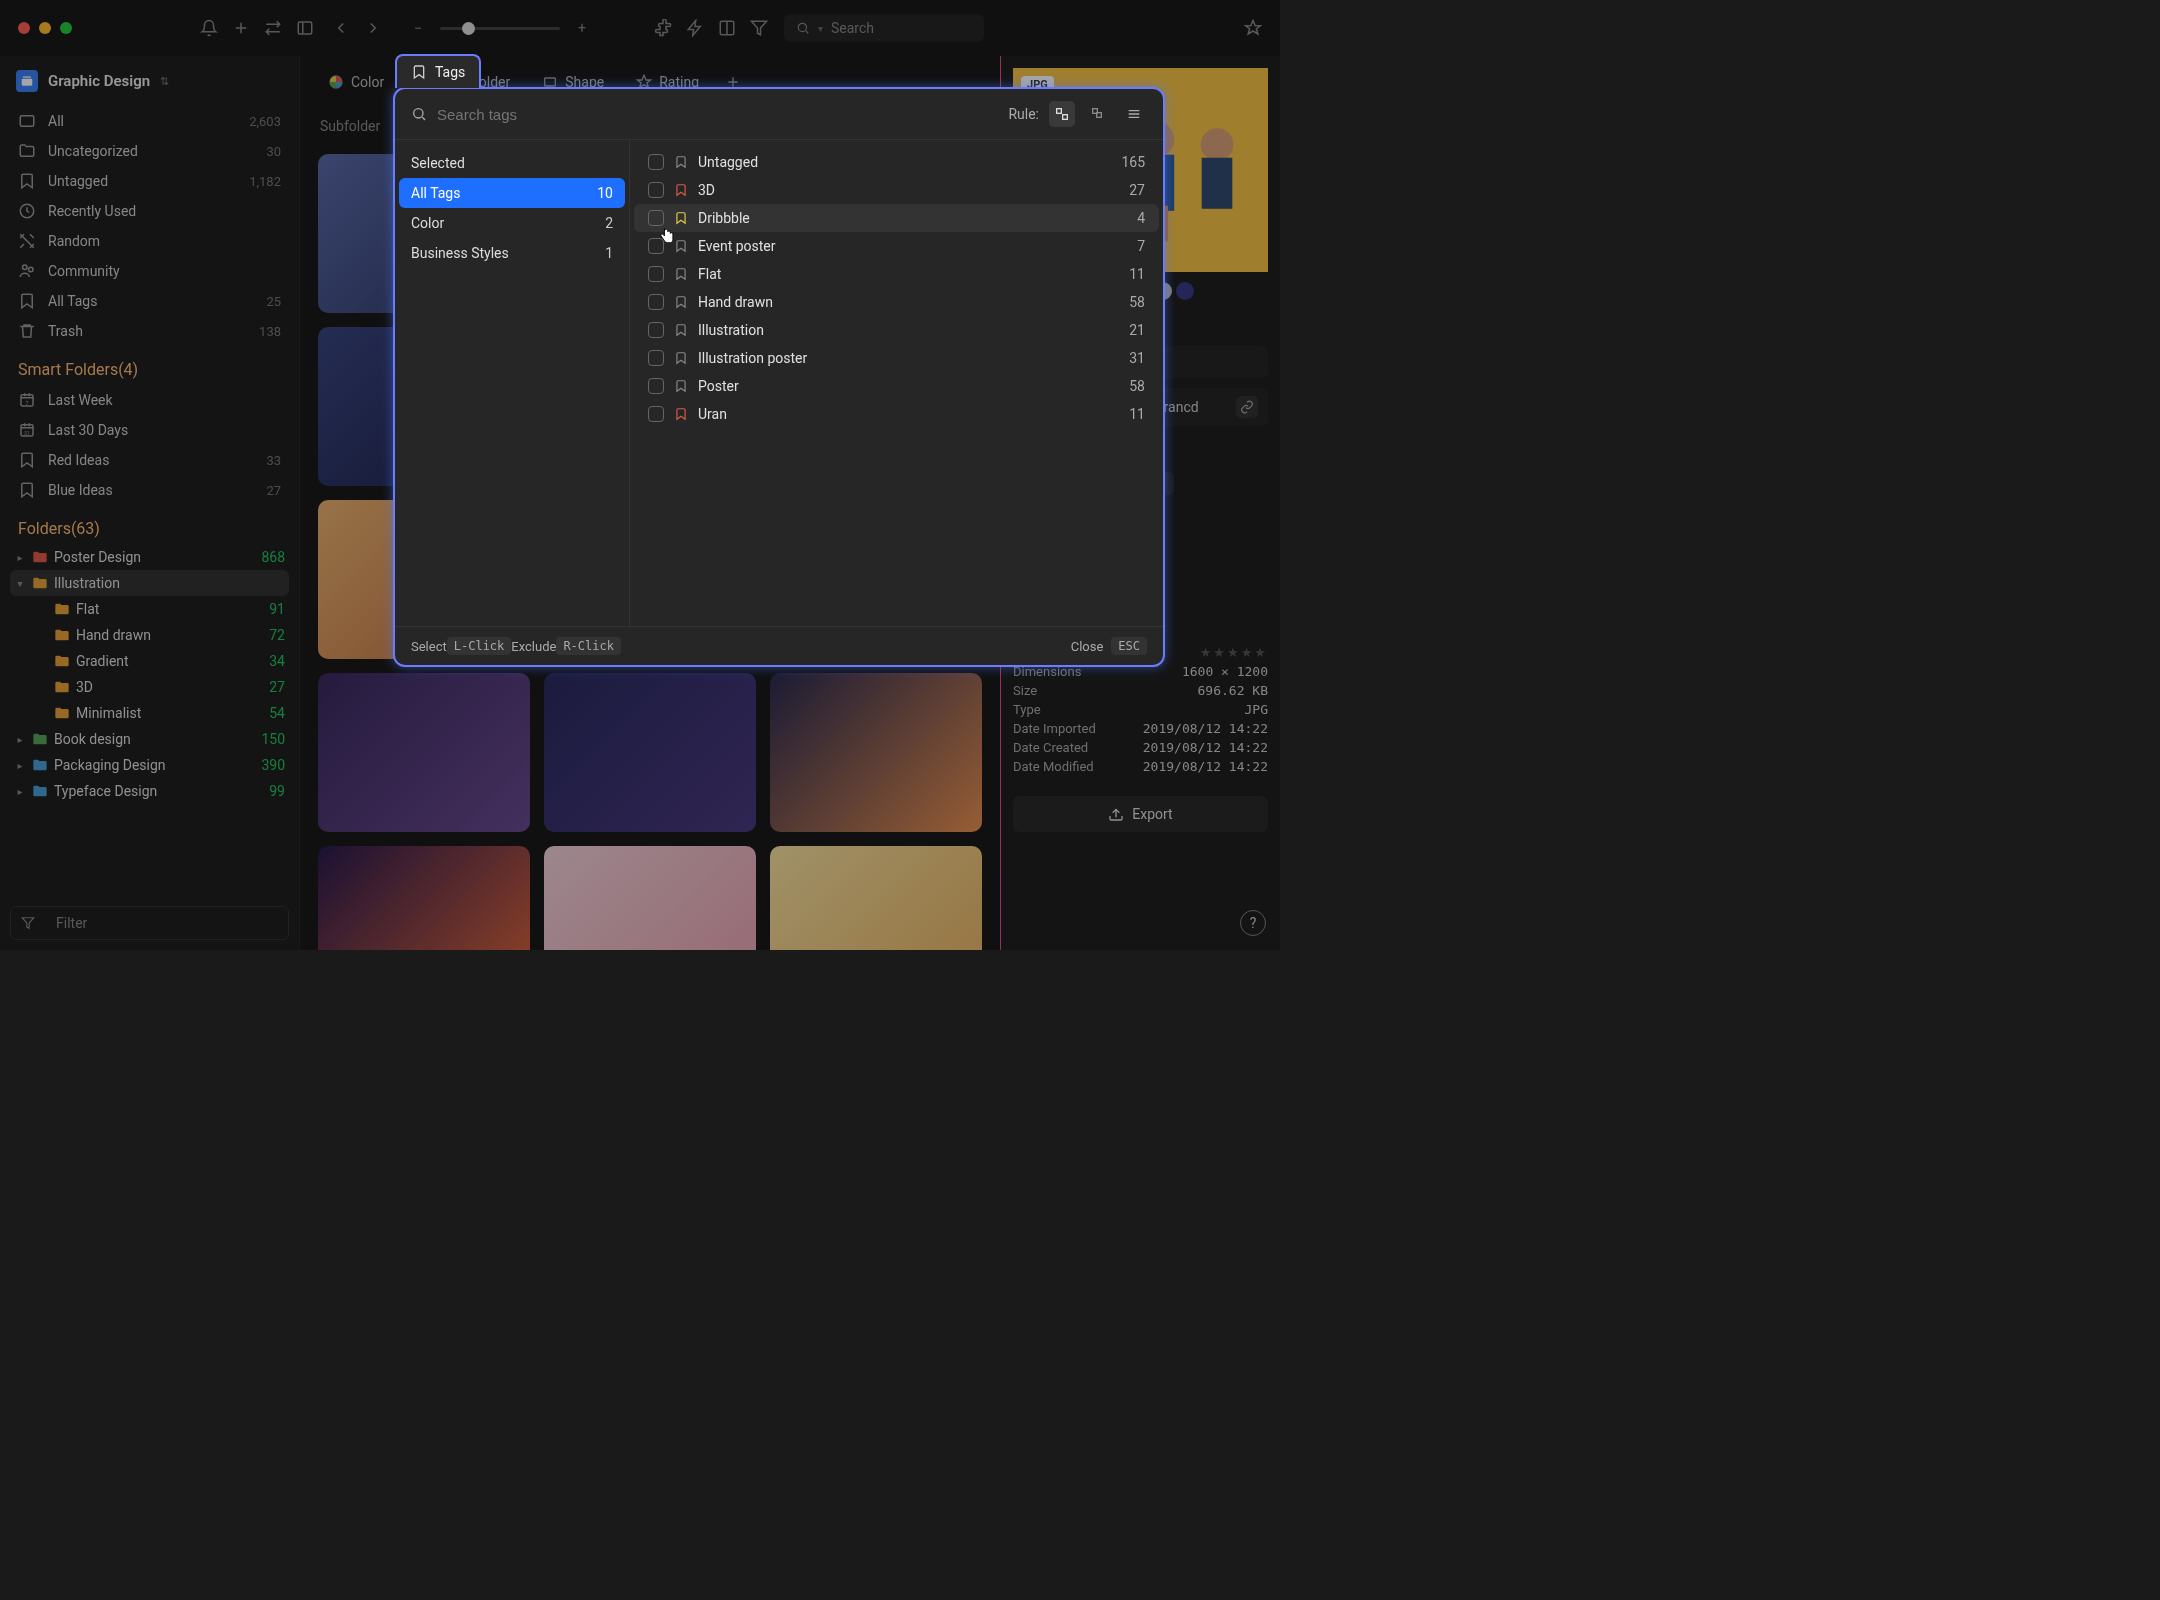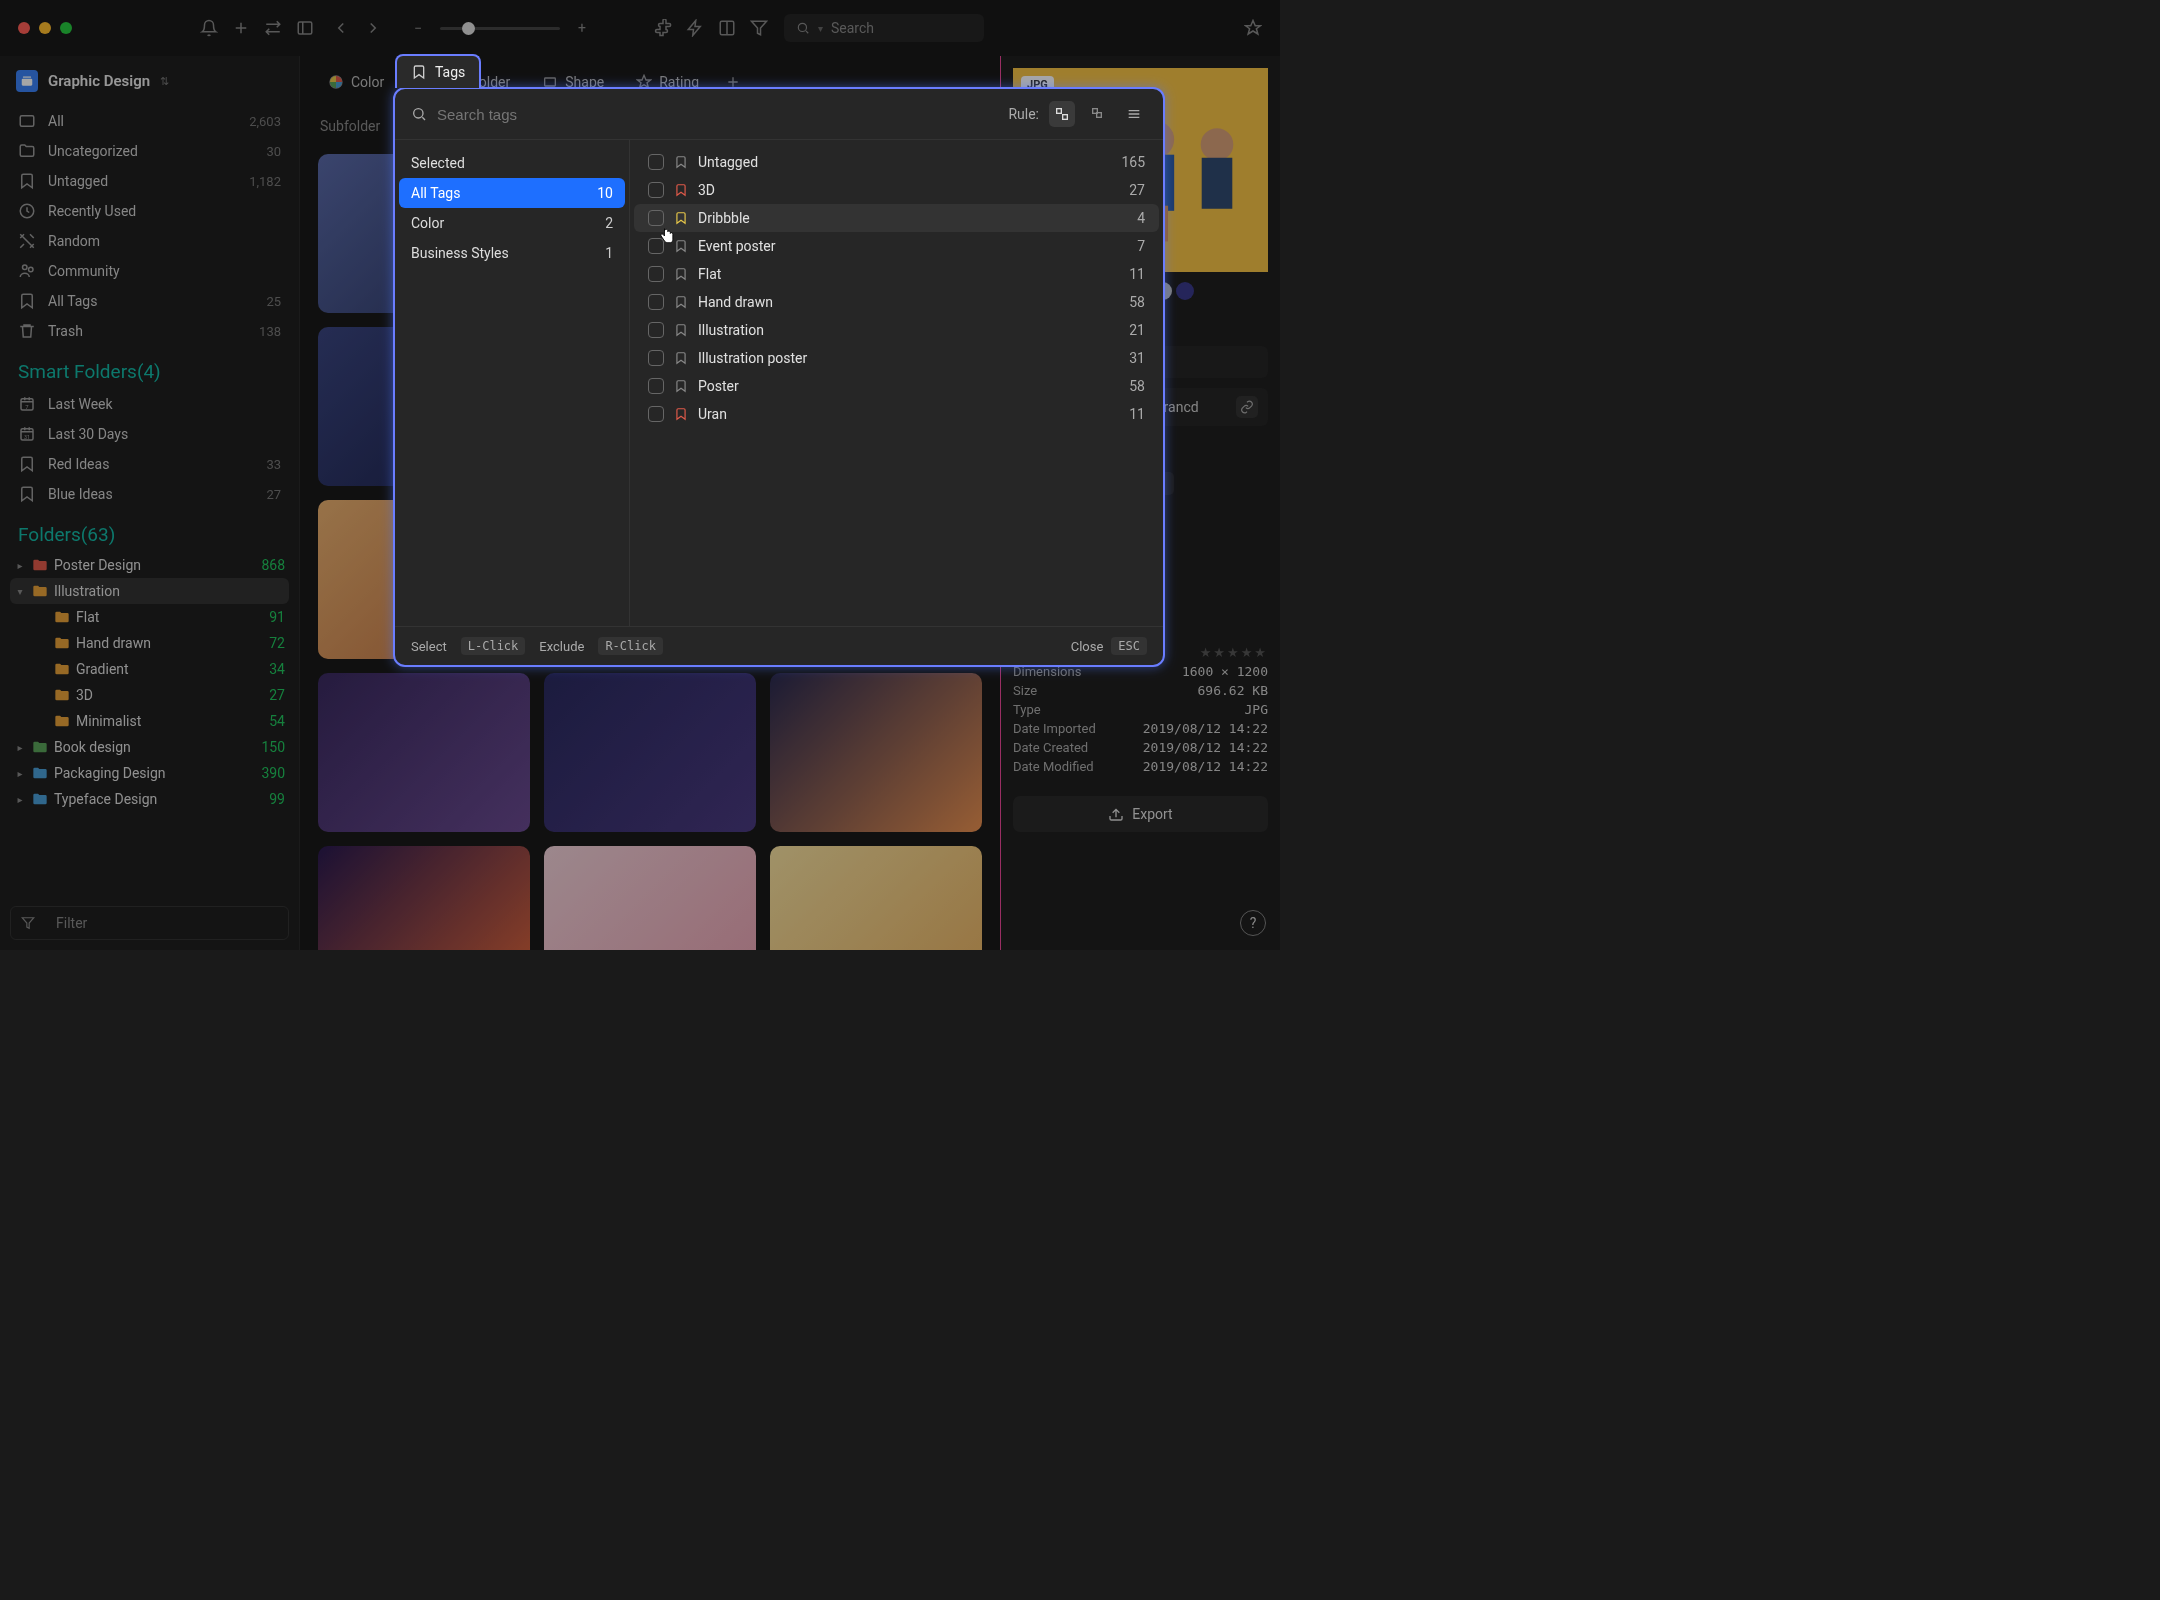--- a/index.html
+++ b/index.html
@@ -71,21 +71,21 @@
   display: flex;
   align-items: center;
   gap: 12px;
   padding: 6px 8px;
   border-radius: 6px;
   color: #ccc;
   cursor: pointer;
 }
 .side-icon { width:18px; height:18px; color:#999; flex-shrink:0; }
 .side-count { margin-left:auto; color:#777; font-size:13px; }
-.side-section { color:#14b8a6; font-size:19px; padding: 14px 8px 6px 8px; }
+.side-section { color:#fdba74; font-size:16px; padding: 14px 8px 6px 8px; }
 .folder-row { display:flex; align-items:center; gap:6px; padding:5px 4px; border-radius:6px; cursor:pointer; }
 .folder-row.selected { background:#333; }
 .folder-chevron { width:12px; color:#888; font-size:10px; text-align:center;}
 .folder-icon { width:16px; height:14px; border-radius:2px; flex-shrink:0; }
 .folder-name { color:#ddd; }
 .folder-count { margin-left:auto; color:#22c55e; }
 .subfolder { padding-left: 26px; }
 .filter-box {
   margin-top: auto;
   margin-bottom: 4px;
@@ -230,21 +230,21 @@
   display:flex; align-items:center; gap:10px;
   padding:6px 14px; border-radius:6px;
 }
 .tag-item.hover { background:#333; }
 .checkbox { width:16px; height:16px; border:1.5px solid #666; border-radius:4px; }
 .bookmark { width:14px; height:16px; }
 .tag-cnt { margin-left:auto; color:#aaa; }
 .popup-footer {
   border-top:1px solid #333;
   padding:10px 16px;
-  display:flex; align-items:center; gap:14px;
+  display:flex; align-items:center; 
   color:#aaa; font-size:13px;
 }
 .kbd { background:#333; padding:2px 7px; border-radius:4px; font-family:ui-monospace,monospace; font-size:12px; }
 .popup-footer .close { margin-left:auto; display:flex; gap:8px; align-items:center; }
 
 .cursor-hand {
   position:absolute;
   left: 657px; top: 226px;
   width:20px; height:20px;
   z-index:30;

